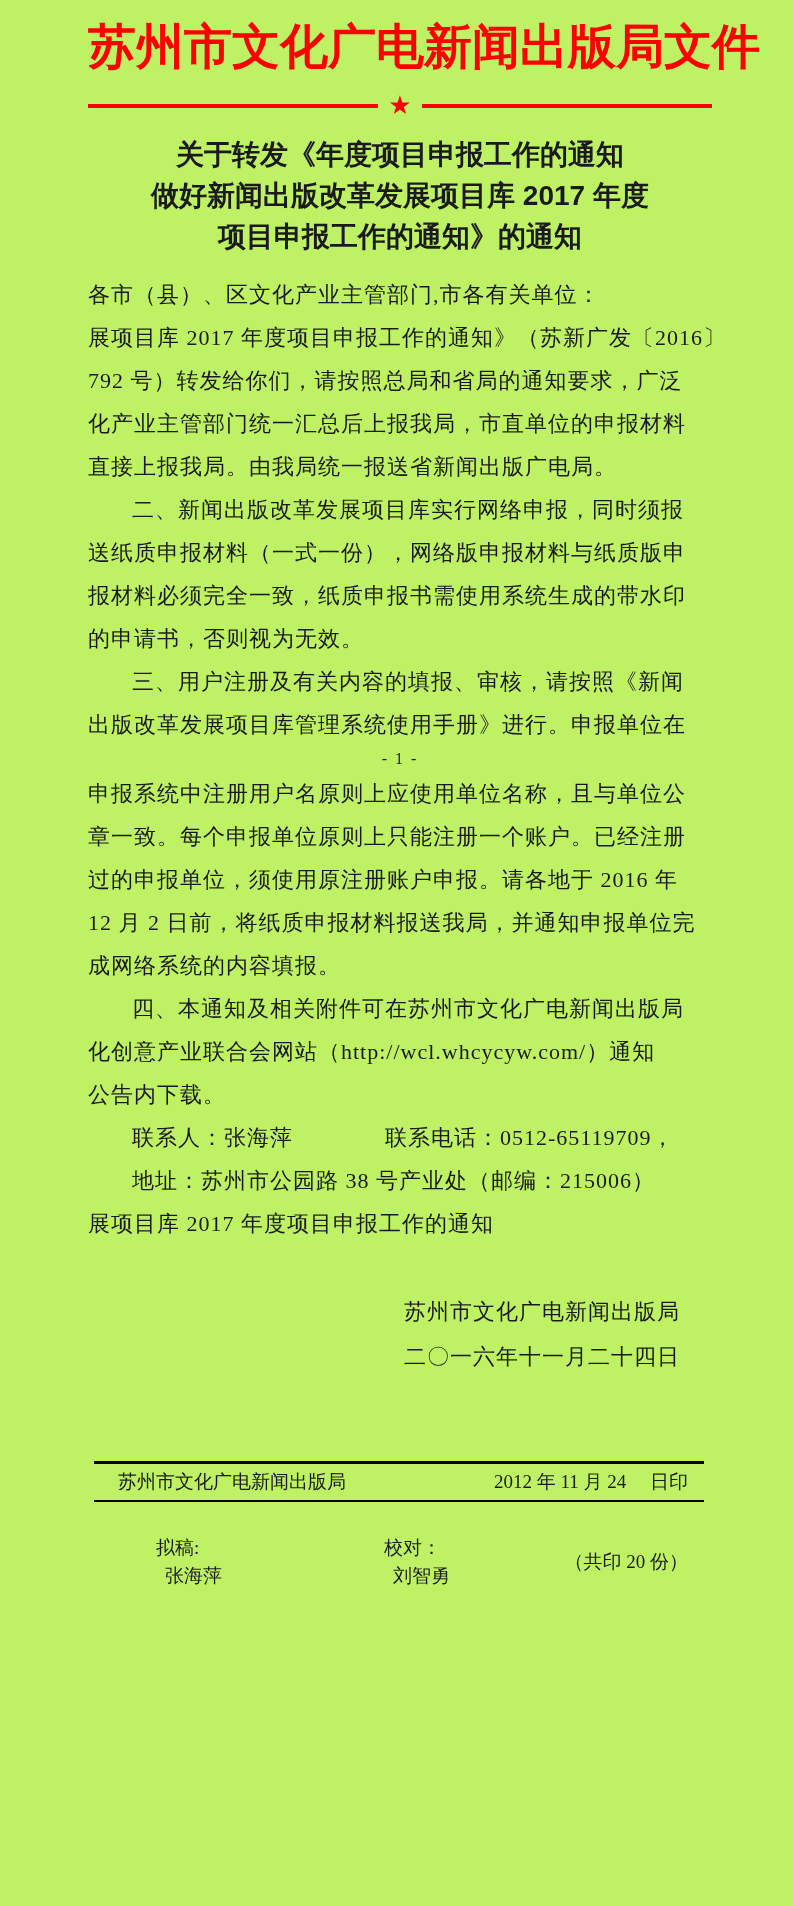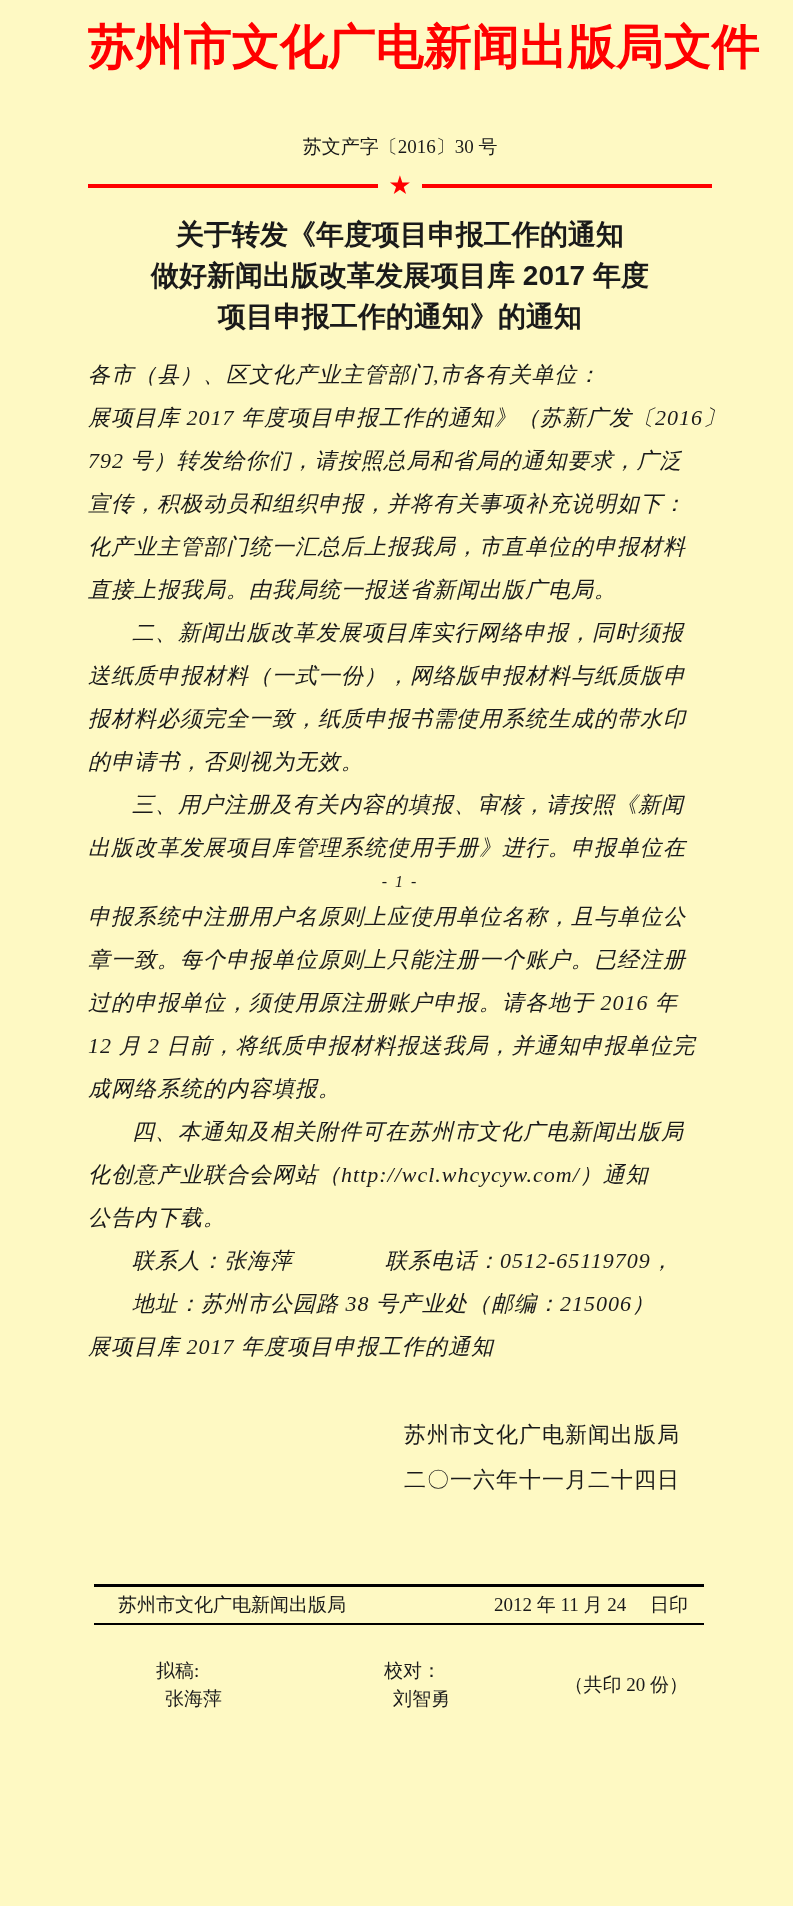--- a/index.html
+++ b/index.html
@@ -3,21 +3,21 @@
 <meta charset="utf-8">
 <style>
   :root { --accent: #ff0000; --ink: #1a1a1a; }
   * { margin: 0; padding: 0; box-sizing: border-box; }
   html, body { background: #ffffff; }
   .page {
     position: relative;
     width: 793px;
     height: 1906px;
     margin: 0 auto;
-    background: #fef9c3;
+    background: #bef264;
     overflow: hidden;
     padding: 14px 81px 0 88px;
     font-family: "Liberation Serif", "DejaVu Serif", serif;
     color: var(--ink);
   }
   .org-title {
     font-size: 48px;
     line-height: 66px;
     font-weight: 700;
     text-align: center;
@@ -56,21 +56,20 @@
     white-space: pre;
   }
   .body-block { margin-top: 16px; }
   .body-line {
     font-size: 22px;
     line-height: 43px;
     height: 43px;
     letter-spacing: 1px;
     white-space: pre;
     overflow: visible;
-    font-style: italic;
   }
   .body-line.indent { text-indent: 44px; }
   .body-line.pagenum {
     height: 26px;
     line-height: 26px;
     font-size: 16px;
     text-align: center;
     letter-spacing: 2px;
     text-indent: 0;
   }
@@ -99,39 +98,37 @@
   .drafter-cell .name, .proof-cell .name { margin-left: 9px; }
   .copies-cell { margin-left: auto; }
 </style>
 </head>
 <body>
 
 <div class="page">
 
   <div class="org-title">苏州市文化广电新闻出版局文件</div>
 
-  <div class="doc-number">苏文产字〔2016〕30 号</div>
 
   <div class="separator">
     <div class="sep-bar"></div>
     <div class="star-icon">★</div>
     <div class="sep-bar"></div>
   </div>
 
   <div class="title-block">
       <div class="title-line">关于转发《年度项目申报工作的通知</div>
       <div class="title-line">做好新闻出版改革发展项目库 2017 年度</div>
       <div class="title-line">项目申报工作的通知》的通知</div>
     </div>
 
   <div class="body-block">
       <div class="body-line flush">各市（县）、区文化产业主管部门,市各有关单位：</div>
       <div class="body-line flush">展项目库 2017 年度项目申报工作的通知》（苏新广发〔2016〕</div>
       <div class="body-line flush">792 号）转发给你们，请按照总局和省局的通知要求，广泛</div>
-      <div class="body-line flush">宣传，积极动员和组织申报，并将有关事项补充说明如下：</div>
       <div class="body-line flush">化产业主管部门统一汇总后上报我局，市直单位的申报材料</div>
       <div class="body-line flush">直接上报我局。由我局统一报送省新闻出版广电局。</div>
       <div class="body-line indent">二、新闻出版改革发展项目库实行网络申报，同时须报</div>
       <div class="body-line flush">送纸质申报材料（一式一份），网络版申报材料与纸质版申</div>
       <div class="body-line flush">报材料必须完全一致，纸质申报书需使用系统生成的带水印</div>
       <div class="body-line flush">的申请书，否则视为无效。</div>
       <div class="body-line indent">三、用户注册及有关内容的填报、审核，请按照《新闻</div>
       <div class="body-line flush">出版改革发展项目库管理系统使用手册》进行。申报单位在</div>
       <div class="body-line pagenum">- 1 -</div>
       <div class="body-line flush">申报系统中注册用户名原则上应使用单位名称，且与单位公</div>

